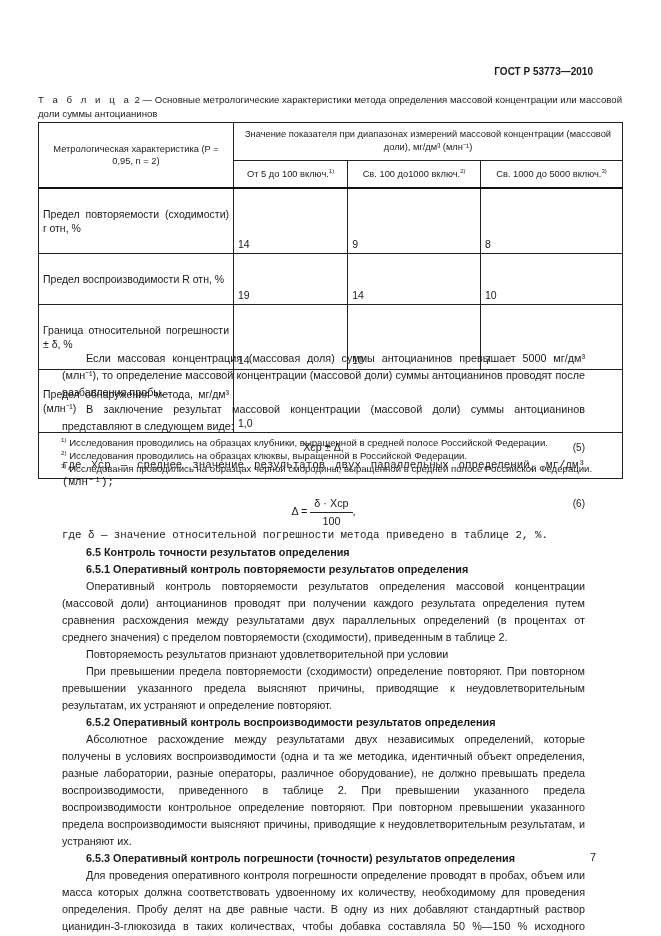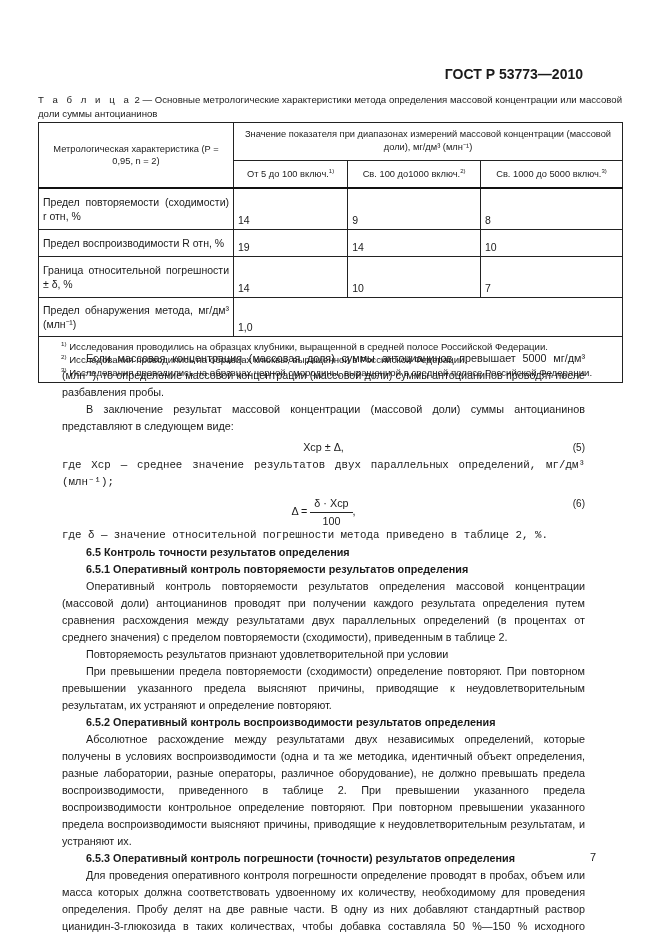--- a/index.html
+++ b/index.html
@@ -1,27 +1,27 @@
 <!DOCTYPE html>
 <html><head>
 <meta charset="utf-8">
 <style>
   html, body { margin:0; padding:0; background:#ffffff; }
   body { width:661px; height:936px; position:relative; overflow:hidden;
          font-family:"Liberation Sans", sans-serif; color:#1a1a1a; }
-  .page-header { position:absolute; top:66px; right:78px; font-weight:bold; font-size:14px; }
+  .page-header { position:absolute; top:66px; right:68px; font-weight:bold; font-size:10px; }
   .table-caption { position:absolute; left:38px; top:93px; width:584px; font-size:9.6px; line-height:14px; text-align:justify; }
   .table-caption .spaced { letter-spacing:3px; }
   table.metro { position:absolute; left:38px; top:122px; width:585px; border-collapse:collapse; font-size:9.3px; }
   table.metro td { border:1px solid #222; padding:0 4px; vertical-align:middle; }
   table.metro .hdr-left { width:186px; text-align:center; height:64px; line-height:12px; }
   table.metro .hdr-top { text-align:center; height:36px; line-height:13px; }
   table.metro .hdr-sub { text-align:center; height:26px; white-space:nowrap; }
   table.metro tr.first-body td { border-top:2px solid #111; }
-  table.metro .rowlabel { font-size:10.5px; line-height:14px; text-align:justify; padding:4px 4px;border-radius:11px; }
+  table.metro .rowlabel { font-size:10.5px; line-height:14px; text-align:justify; padding:16px 4px;border-radius:11px; }
   table.metro .val { text-align:left; vertical-align:bottom; font-size:10.5px; padding-bottom:3px; }
   table.metro .notes { font-size:9.6px; line-height:13px; padding:3px 4px; text-align:justify; }
   table.metro .notes p { margin:0; text-indent:18px; }
   sup { font-size:65%; line-height:0; }
   .body-text { position:absolute; left:62px; width:523px; font-size:10.8px; line-height:17px; text-align:justify; }
   .body-text p { margin:0; text-indent:24px; }
   .body-text p.noind { text-indent:0;font-family:Liberation Mono, monospace; }
   .body-text p.hd { font-weight:bold; }
   .formula { position:relative; height:22px; }
   .formula .f { position:absolute; left:0; right:0; text-align:center; top:4px; font-size:10.8px; }

